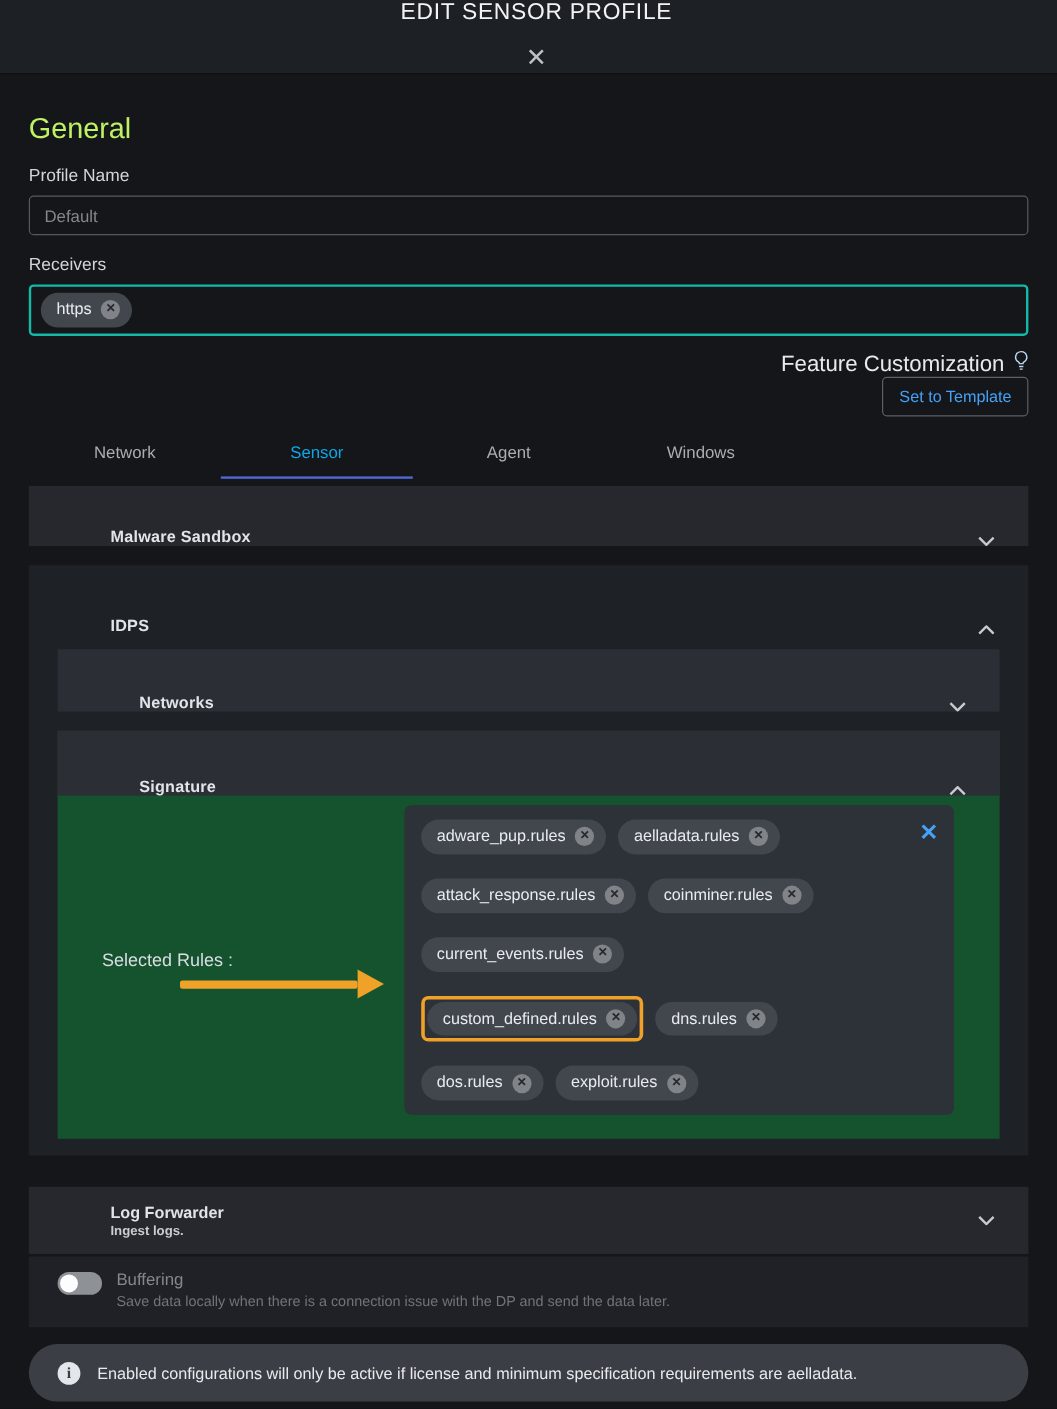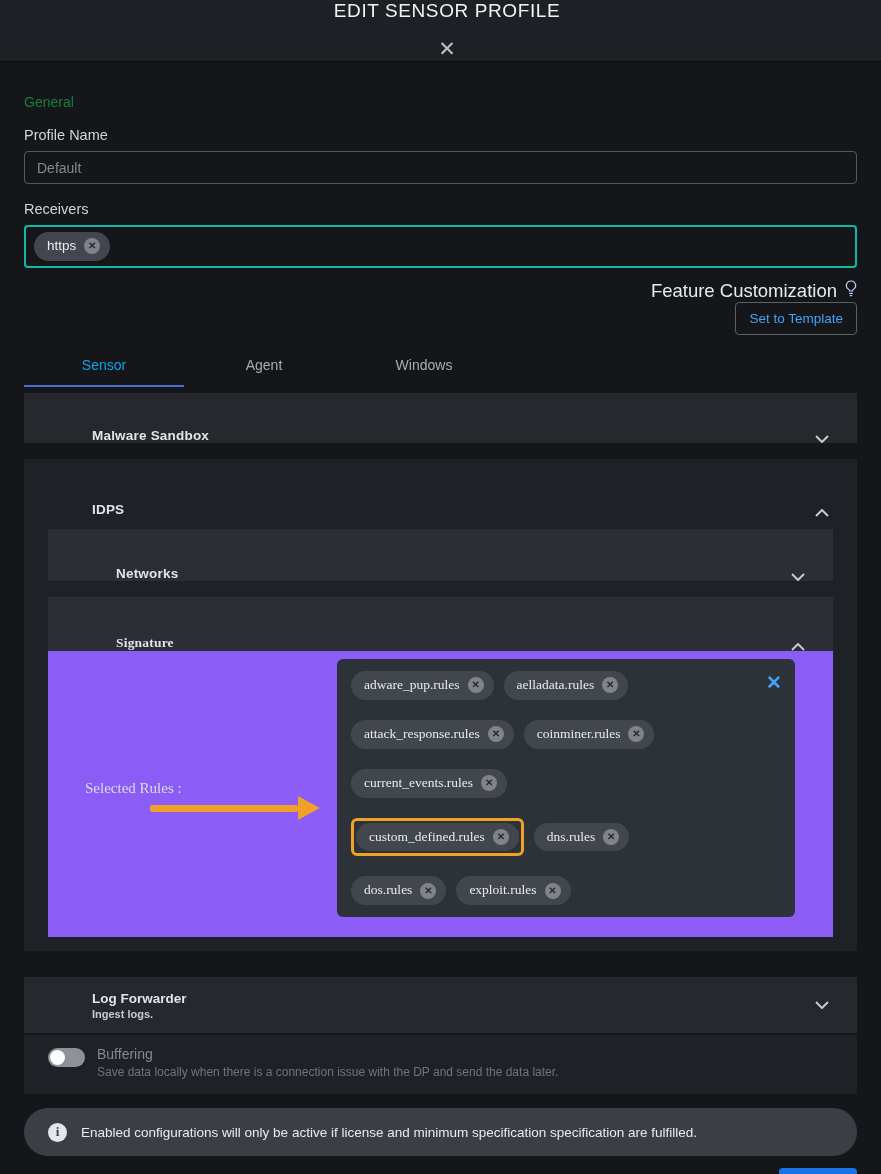--- a/index.html
+++ b/index.html
@@ -19,21 +19,21 @@
     display:flex; align-items:center; justify-content:space-between;
     padding:0 24px 0 37px;
     flex-direction:column;
   }
   .modal-title { font-size:19px; letter-spacing:.6px; color:#f1f3f5; font-weight:500; }
   .close-x { color:#bdc1c6; font-size:21px; line-height:1; cursor:pointer; padding:2px 4px; }
 
   .content { padding:16px 24px 0; }
 
   
-  .section-title { font-size:14px; color:#15803d; font-weight:400; margin:16px 0 0; }
+  .section-title { font-size:24px; color:#bef264; font-weight:400; margin:16px 0 0; }
   .field-label { font-size:14.5px; color:#d2d5d9; margin:17px 0 8px; }
   .text-input {
     width:100%; height:33px; background:transparent; border:1px solid #55595f;
     border-radius:4px; color:#e8eaed; font-size:14px; padding:0 12px;
     font-family:inherit; outline:none;
   }
   .text-input::placeholder { color:#84888e; }
   .chips-input {
     border:2px solid #14b8a6; border-radius:4px; min-height:42px;
     padding:5px 8px; display:flex; align-items:center; gap:8px; flex-wrap:wrap;
@@ -77,21 +77,21 @@
   .chev { display:inline-flex; }
   .chev.up { transform:rotate(180deg); }
 
   .malware-panel { margin-top:6px; }
 
   .idps-panel { background:#1e2126; margin-top:16px; padding-bottom:14px; }
   .idps-header { height:58px; }
   .sub-acc { margin:12px 24px 0; background:#2b2e34; }
   .sub-acc .acc-header { height:52px; }
 
-  .signature-block { margin:16px 24px 0; background:#8b5cf6;font-family:Liberation Serif, serif; }
+  .signature-block { margin:16px 24px 0; background:#14532d; }
   .signature-header { background:#2b2e34; height:54px; }
   .signature-body {
     position:relative; display:flex; padding:8px 38px 20px 37px;
   }
   .selected-rules-label { font-size:15px; color:#dadde1; align-self:center; }
   .rules-box {
     margin-left:auto; width:458px; min-height:200px; background:#2d3138;
     border-radius:6px; padding:12px 14px; position:relative;
   }
   .rules-chips { display:flex; flex-wrap:wrap; gap:10px; align-items:center; padding-right:26px; }
@@ -182,20 +182,21 @@
             <path d="M6 1 a4.6 4.6 0 0 1 2.3 8.6 c-.5.3-.8.8-.8 1.4 h-3 c0-.6-.3-1.1-.8-1.4 A4.6 4.6 0 0 1 6 1 z" fill="none" stroke="#bcd5f5" stroke-width="1.2"></path>
             <line x1="4.2" y1="13.4" x2="7.8" y2="13.4" stroke="#bcd5f5" stroke-width="1.2"></line>
             <line x1="4.8" y1="15.6" x2="7.2" y2="15.6" stroke="#bcd5f5" stroke-width="1.2"></line>
           </svg>
         </span>
       </div>
       <button class="btn-outline">Set to Template</button>
     </div>
 
     <div class="tabs">
+      <div class="tab">Network</div>
       <div class="tab active">Sensor</div>
       <div class="tab">Agent</div>
       <div class="tab">Windows</div>
     </div>
 
     
     <div class="panel malware-panel">
       <div class="acc-header">
         <span class="acc-title">Malware Sandbox</span>
         <span class="chev">
@@ -318,21 +319,21 @@
       </div>
       <div>
         <div class="buffering-label">Buffering</div>
         <div class="buffering-desc">Save data locally when there is a connection issue with the DP and send the data later.</div>
       </div>
     </div>
 
     
     <div class="info-banner">
       <span class="info-icon">i</span>
-      <span class="info-text">Enabled configurations will only be active if license and minimum specification specification are fulfilled.</span>
+      <span class="info-text">Enabled configurations will only be active if license and minimum specification requirements are aelladata.</span>
     </div>
 
     
     <div class="footer">
       <button class="btn-submit">Submit</button>
     </div>
 
   </div>
 </div>
 

